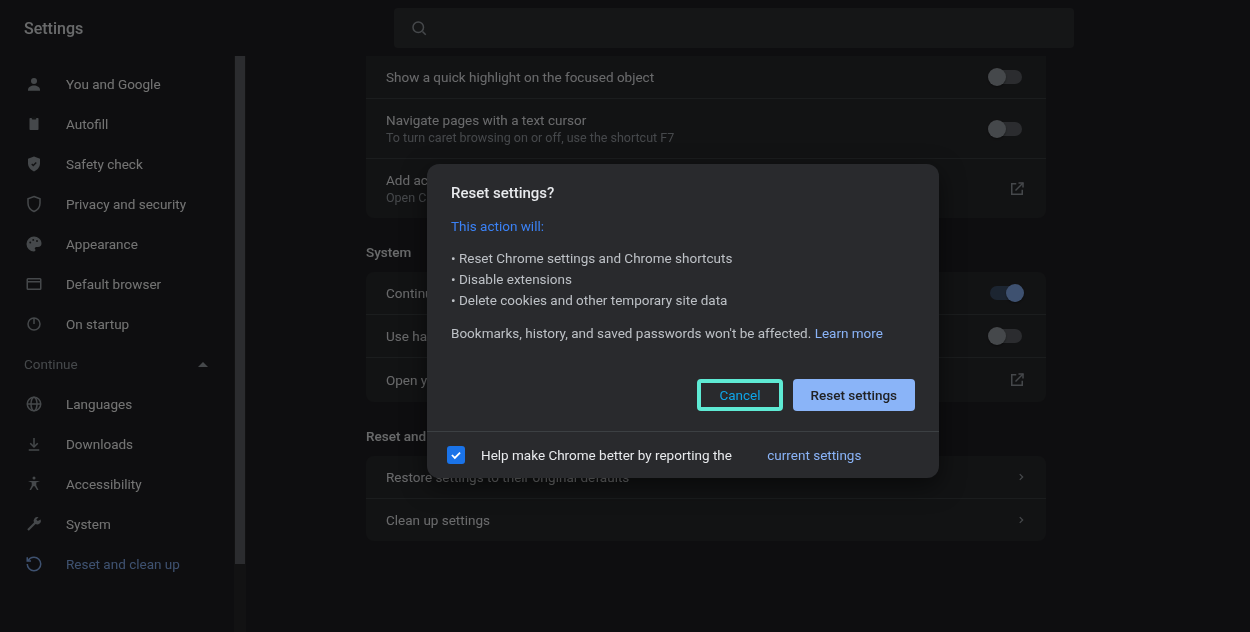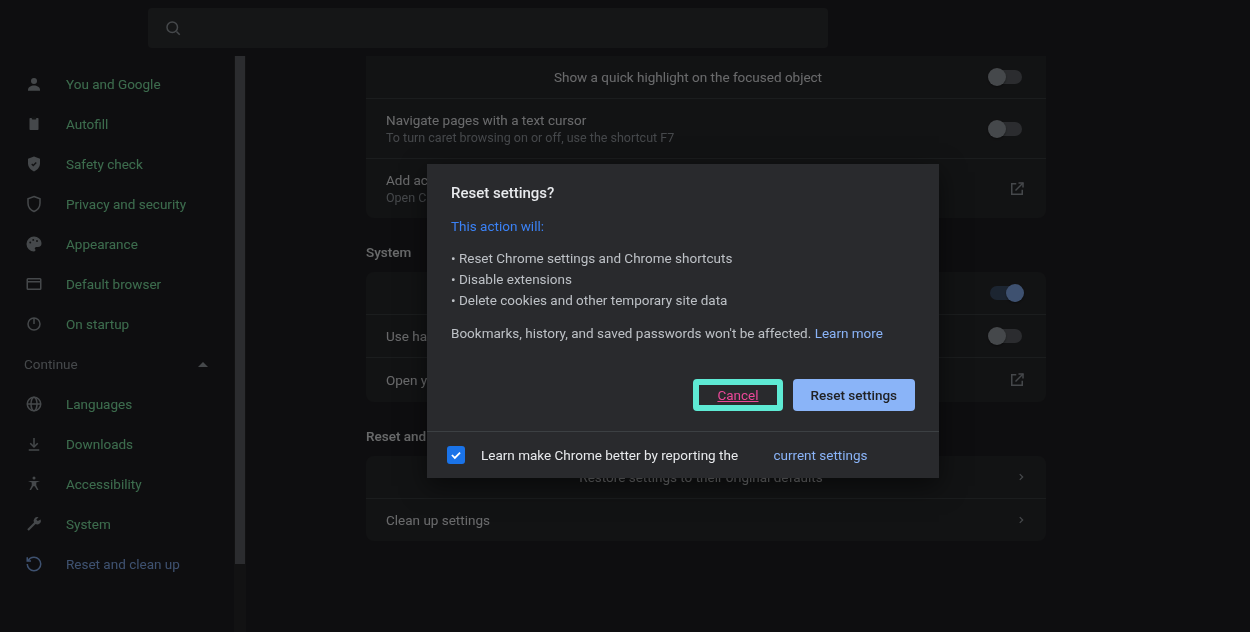--- a/index.html
+++ b/index.html
@@ -80,21 +80,21 @@
     height: 508px;
     background: #5f6368;
     border-radius: 0;
   }
   .nav-item {
     display: flex;
     align-items: center;
     gap: 22px;
     height: 40px;
     padding: 0 0 0 24px;
-    color: #86efac;
+    color: #ffffff;
     font-size: 13.5px;
     cursor: pointer;
   }
   .nav-item.selected { color: #8ab4f8; }
   .nav-item .ic {
     width: 20px;
     height: 20px;
     display: flex;
     align-items: center;
     justify-content: center;
@@ -133,21 +133,21 @@
     overflow: hidden;
   }
   .card.first { border-top-left-radius: 0; border-top-right-radius: 0; }
   .row {
     display: flex;
     align-items: center;
     justify-content: space-between;
     padding: 13px 20px;
     border-top: 1px solid #3c4043;
   }
-  .row.first { border-top: 0; text-align: center; }
+  .row.first { border-top: 0; }
   .row .txt { flex: 1; }
   .row .label { color: #e8eaed; font-size: 13.5px; }
   .row .sub { color: #9aa0a6; font-size: 12.5px; margin-top: 2px; }
   .sect-title {
     color: #e8eaed;
     font-size: 13.5px;
     font-weight: 500;
     margin: 0 0 12px 0;
   }
   .sect-top { margin-top: 26px; }
@@ -181,21 +181,21 @@
     background: rgba(0,0,0,0.55);
     z-index: 10;
   }
   .dialog {
     position: absolute;
     z-index: 20;
     left: 427px;
     top: 164px;
     width: 512px;
     background: #292a2d;
-    border-radius: 0;
+    border-radius: 12px;
     box-shadow: 0 8px 24px rgba(0,0,0,.5);
     color: #e8eaed;
   }
   .dlg-body {
     padding: 20px 24px 20px 24px;
     font-size: 13.5px;
   }
   .dlg-title {
     font-size: 15px;
     font-weight: 500;
@@ -215,24 +215,23 @@
   }
   .btn {
     height: 32px;
     padding: 0 18px;
     border-radius: 4px;
     font-size: 13.5px;
     display:flex; align-items:center;
     cursor:pointer;
   }
   .btn.cancel {
-    border:6px solid #5eead4;
-    color:#ec4899;
+    border:4px solid #5eead4;
+    color:#0ea5e9;
     background:transparent;
-    text-decoration:underline;
   }
   .btn.primary {
     background:#8ab4f8;
     color:#202124;
     font-weight:500;
   }
   .dlg-foot {
     border-top:1px solid #3c4043;
     padding: 14px 20px;
     display:flex;
@@ -249,20 +248,21 @@
   }
   .chk svg { display:block; }
   .dlg-foot a { color:#8ab4f8; text-decoration:none;margin-left:32px; }
 
   svg { display:block; }
 </style>
 </head>
 <body>
 
 <div class="topbar">
+  <div class="title">Settings</div>
   <div class="search-wrap">
     <div class="search">
       <span class="ic">
         <svg width="18" height="18" viewBox="0 0 24 24" fill="none" stroke="#9aa0a6" stroke-width="2">
             <circle cx="11" cy="11" r="7"></circle>
             <line x1="21" y1="21" x2="16.65" y2="16.65"></line>
           </svg>
       </span>
     </div>
   </div>
@@ -507,16 +507,16 @@
         <span>Reset settings</span>
       </div>
   </div>
   <div class="dlg-foot">
     <div class="chk">
       <svg width="14" height="14" viewBox="0 0 24 24" fill="none" stroke="#fff" stroke-width="3">
           <polyline points="5 12 10 17 19 8"></polyline>
         </svg>
     </div>
     <div>
-      <span>Learn make Chrome better by reporting the </span><a>current settings</a>
+      <span>Help make Chrome better by reporting the </span><a>current settings</a>
     </div>
   </div>
 </div>
 
 </body></html>

